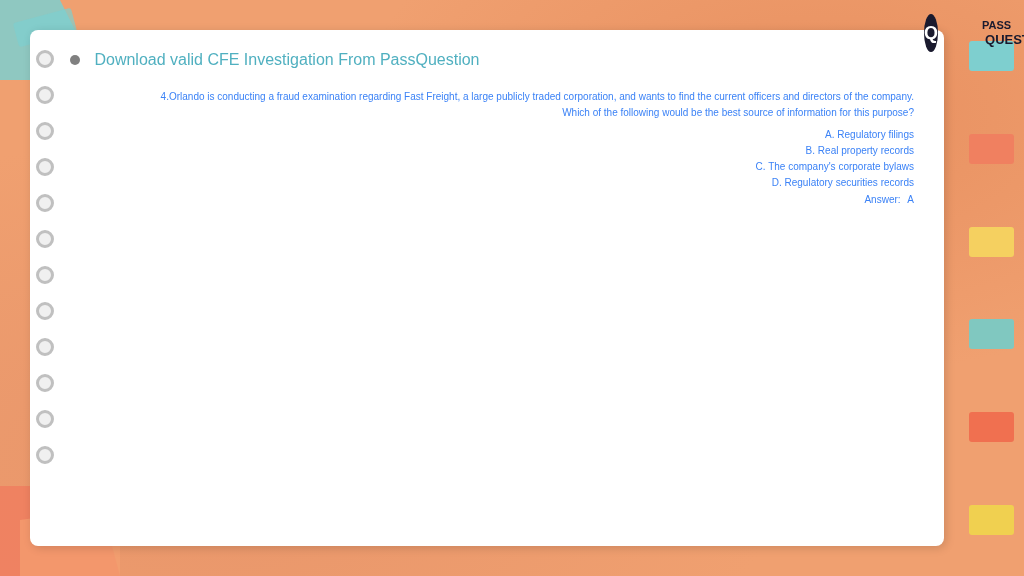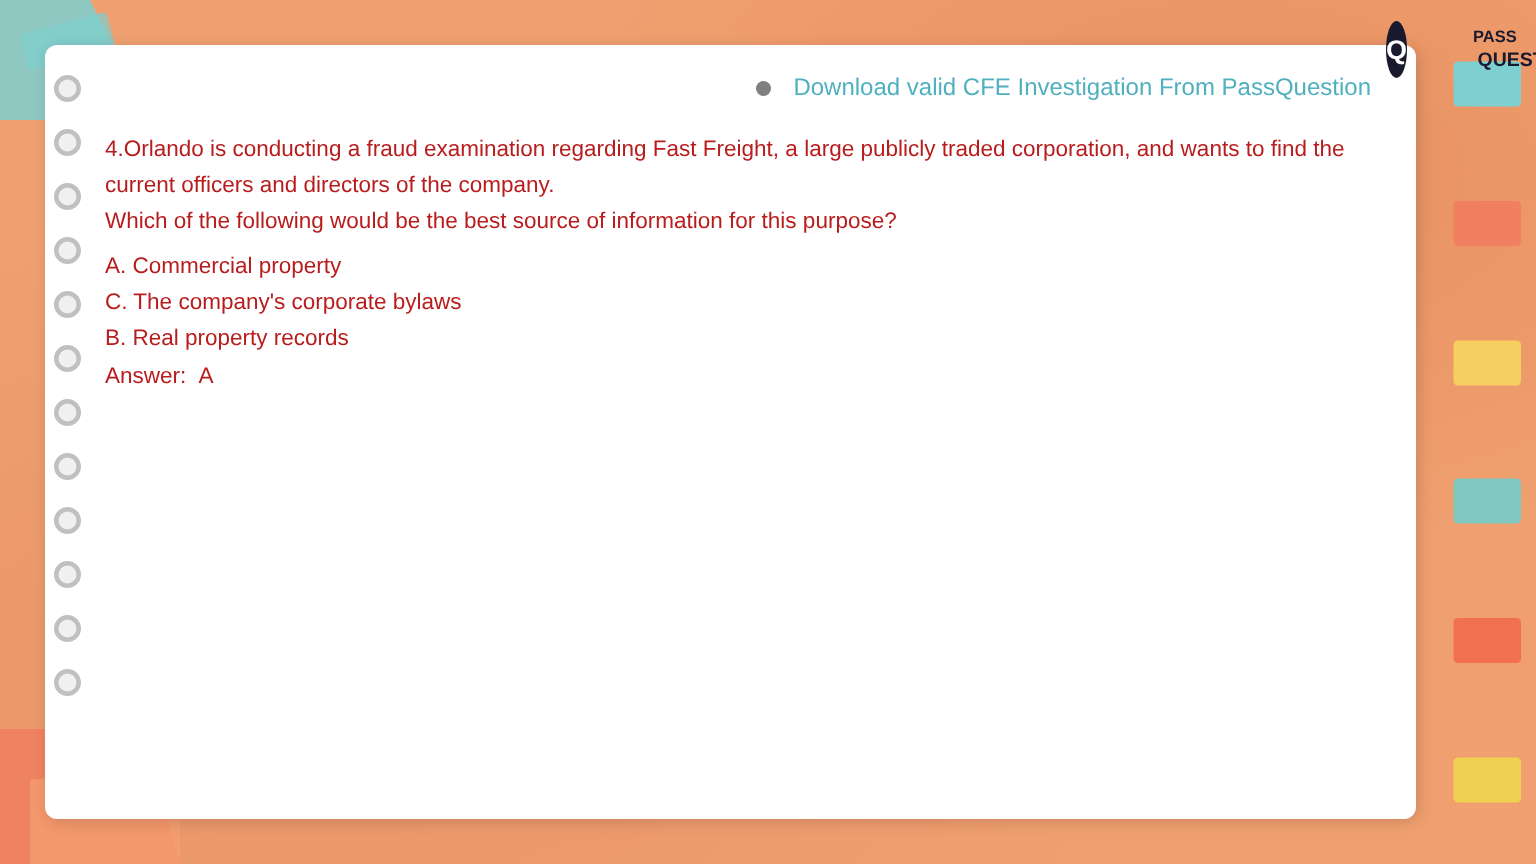--- a/index.html
+++ b/index.html
@@ -132,21 +132,21 @@
     
     .content {
       flex: 1;
       padding: 20px 30px 20px 10px;
       display: flex;
       flex-direction: column;
     }
 
     
     .header-banner {
-      text-align: right;
+      text-align: left;
       margin-bottom: 20px;
     }
 
     .header-bullet {
       display: inline-block;
       width: 10px;
       height: 10px;
       background: #808080;
       border-radius: 50%;
       margin-right: 10px;
@@ -155,23 +155,24 @@
 
     .header-text {
       color: #50b0c0;
       font-size: 16px;
       font-weight: normal;
       vertical-align: middle;
     }
 
     
     .question-text {
-      font-size: 15px;
-      color: #b91c1c;
+      font-size: 10px;
+      color: #3b82f6;
       line-height: 1.6;
+      text-align: right;
     }
 
     
     .logo {
       position: absolute;
       top: 8px;
       right: 10px;
       width: 90px;
       height: 50px;
       display: flex;
@@ -270,22 +271,23 @@
 
   <div class="content">
 
     <div class="header-banner">
       <span class="header-bullet"></span>
       <span class="header-text">Download valid CFE Investigation From PassQuestion</span>
     </div>
 
     <div class="question-text">
       <p>4.Orlando is conducting a fraud examination regarding Fast Freight, a large publicly traded corporation, and wants to find the current officers and directors of the company.<br>Which of the following would be the best source of information for this purpose?</p>
-      <p style="margin-top: 6px;">A. <span>Commercial property</span></p>
+      <p style="margin-top: 6px;">A. <span>Regulatory filings</span></p>
+      <p>B. <span>Real property records</span></p>
       <p>C. <span>The company's corporate bylaws</span></p>
-      <p>B. <span>Real property records</span></p>
+      <p>D. <span>Regulatory securities records</span></p>
       <p style="margin-top: 1px;">
         <span>Answer:</span>
         <span style="margin-left: 4px;">A</span>
       </p>
     </div>
   </div>
 </div>
 
 </body></html>

